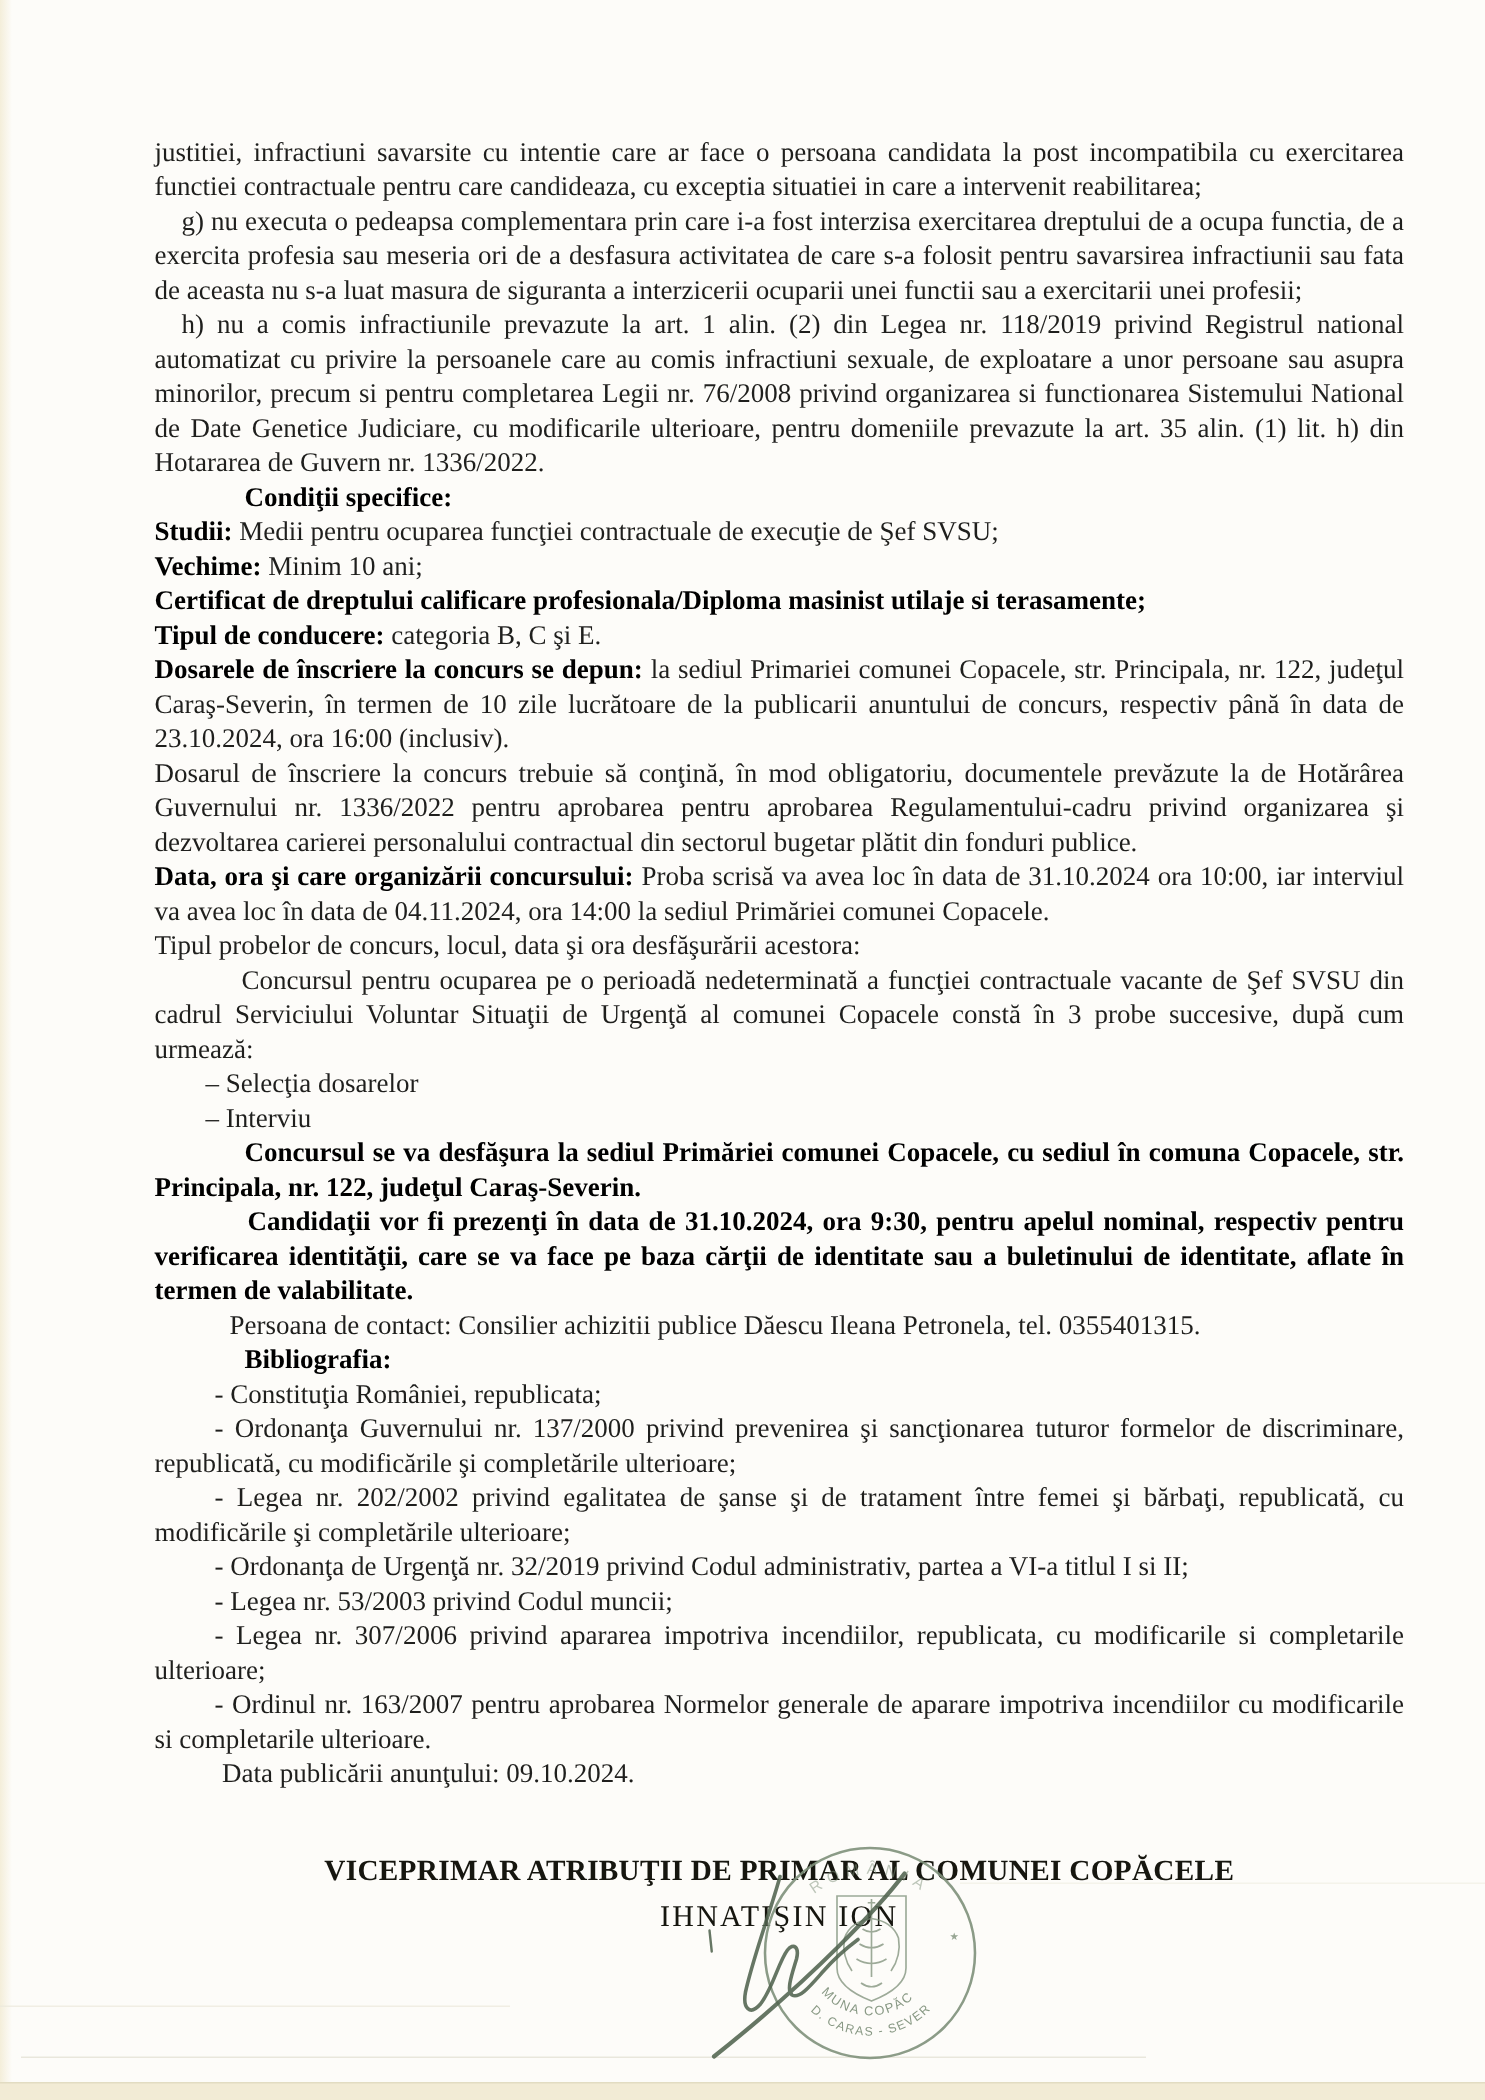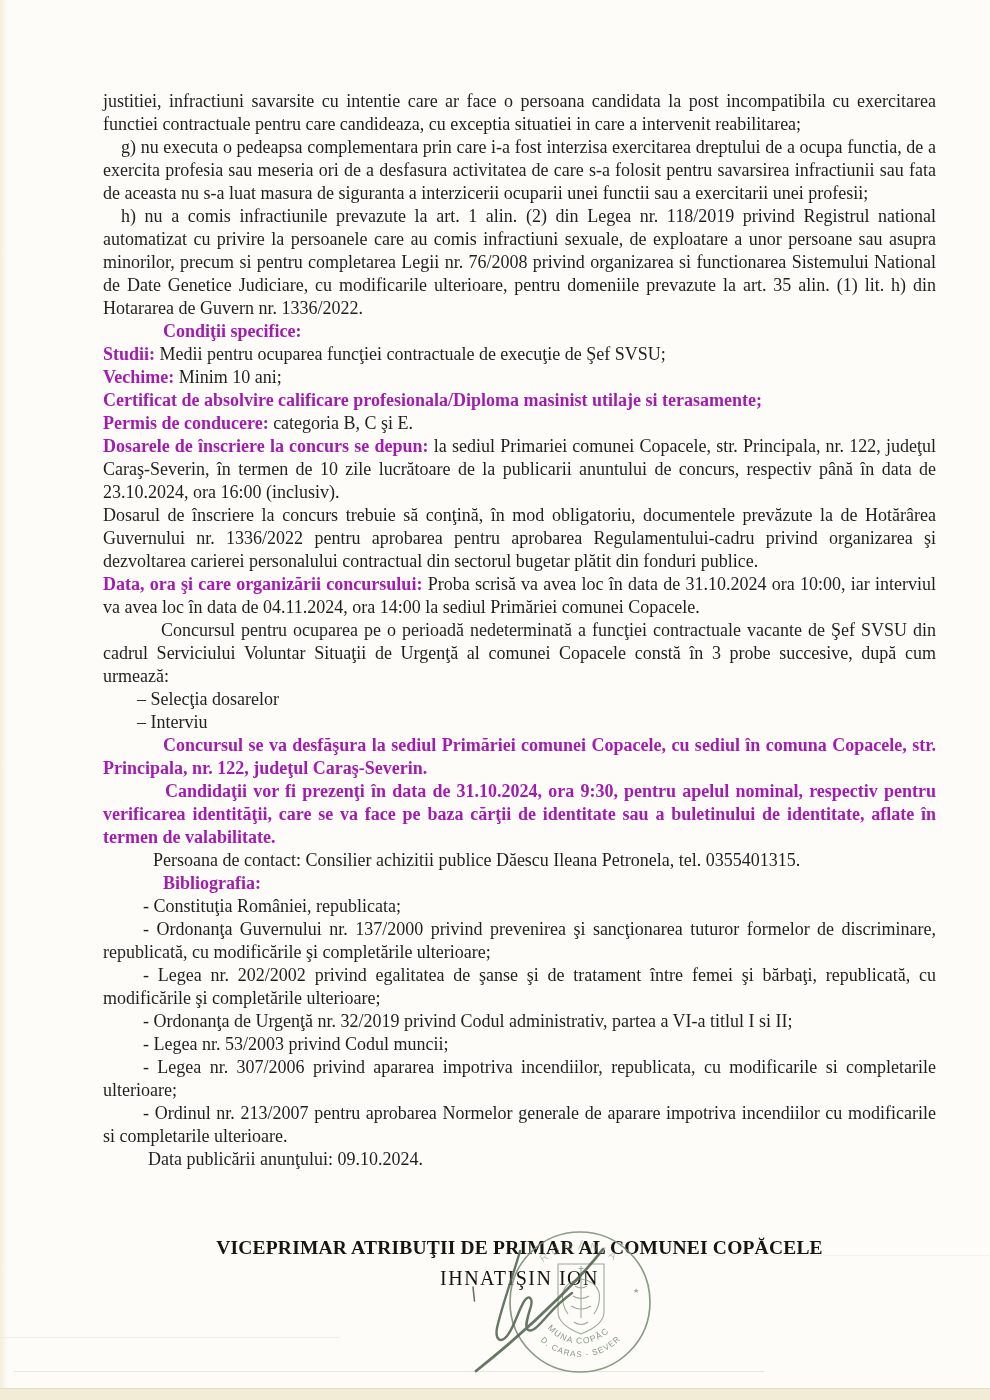--- a/index.html
+++ b/index.html
@@ -21,21 +21,21 @@
   .scan-line-2{position:absolute;left:0px;top:1337px;width:340px;height:1px;background:#ebe8dc;opacity:.7;}
   .scan-line-3{position:absolute;left:640px;top:1255px;width:350px;height:1px;background:#efecdf;opacity:.6;}
 
   .doc{
     position:absolute;left:103px;top:90px;width:833px;
     color:#1f1f1d;font-size:18px;line-height:23px;
     text-align:justify;
   }
   .para{margin:0;}
   .para.left{text-align:left;}
-  .b{font-weight:bold;color:#a21caf;}
+  .b{font-weight:bold;color:#000000;}
 
   .closing{
     position:absolute;left:103px;top:1237px;width:833px;
     text-align:center;color:#16160f;
   }
   .closing-title{font-weight:bold;font-size:19.5px;letter-spacing:.2px;}
   .closing-name{font-size:20px;letter-spacing:1.5px;margin-top:8px;}
 
   .stamp-svg{position:absolute;left:505px;top:1228px;width:150px;height:150px;}
   .signature-svg{position:absolute;left:440px;top:1235px;width:230px;height:145px;}
@@ -49,39 +49,40 @@
 <div class="scan-line-1"></div>
 <div class="bottom-band"></div>
 
 <div class="doc">
     <p class="para" style="text-indent: 0px;"><span>justitiei, infractiuni savarsite cu intentie care ar face o persoana candidata la post incompatibila cu exercitarea functiei contractuale pentru care candideaza, cu exceptia situatiei in care a intervenit reabilitarea;</span></p>
     <p class="para" style="text-indent: 18px;"><span>g) nu executa o pedeapsa complementara prin care i-a fost interzisa exercitarea dreptului de a ocupa functia, de a exercita profesia sau meseria ori de a desfasura activitatea de care s-a folosit pentru savarsirea infractiunii sau fata de aceasta nu s-a luat masura de siguranta a interzicerii ocuparii unei functii sau a exercitarii unei profesii;</span></p>
     <p class="para" style="text-indent: 18px;"><span>h) nu a comis infractiunile prevazute la art. 1 alin. (2) din Legea nr. 118/2019 privind Registrul national automatizat cu privire la persoanele care au comis infractiuni sexuale, de exploatare a unor persoane sau asupra minorilor, precum si pentru completarea Legii nr. 76/2008 privind organizarea si functionarea Sistemului National de Date Genetice Judiciare, cu modificarile ulterioare, pentru domeniile prevazute la art. 35 alin. (1) lit. h) din Hotararea de Guvern nr. 1336/2022.</span></p>
     <p class="para left" style="text-indent: 60px;"><span class="b">Condiţii specifice:</span></p>
     <p class="para left" style="text-indent: 0px;"><span class="b">Studii:</span><span> Medii pentru ocuparea funcţiei contractuale de execuţie de Şef SVSU;</span></p>
     <p class="para left" style="text-indent: 0px;"><span class="b">Vechime:</span><span> Minim 10 ani;</span></p>
-    <p class="para left" style="text-indent: 0px;"><span class="b">Certificat de absolvire calificare profesionala/Diploma masinist utilaje si terasamente;</span></p>
-    <p class="para left" style="text-indent: 0px;"><span class="b">Permis de conducere:</span><span> categoria B, C şi E.</span></p>
+    <p class="para left" style="text-indent: 0px;"><span class="b">Certificat de dreptului calificare profesionala/Diploma masinist utilaje si terasamente;</span></p>
+    <p class="para left" style="text-indent: 0px;"><span class="b">Tipul de conducere:</span><span> categoria B, C şi E.</span></p>
     <p class="para" style="text-indent: 0px;"><span class="b">Dosarele de înscriere la concurs se depun:</span><span> la sediul Primariei comunei Copacele, str. Principala, nr. 122, judeţul Caraş-Severin, în termen de 10 zile lucrătoare de la publicarii anuntului de concurs, respectiv până în data de 23.10.2024, ora 16:00 (inclusiv).</span></p>
     <p class="para" style="text-indent: 0px;"><span>Dosarul de înscriere la concurs trebuie să conţină, în mod obligatoriu, documentele prevăzute la de Hotărârea Guvernului nr. 1336/2022 pentru aprobarea pentru aprobarea Regulamentului-cadru privind organizarea şi dezvoltarea carierei personalului contractual din sectorul bugetar plătit din fonduri publice.</span></p>
     <p class="para" style="text-indent: 0px;"><span class="b">Data, ora şi care organizării concursului:</span><span> Proba scrisă va avea loc în data de 31.10.2024 ora 10:00, iar interviul va avea loc în data de 04.11.2024, ora 14:00 la sediul Primăriei comunei Copacele.</span></p>
+    <p class="para left" style="text-indent: 0px;"><span>Tipul probelor de concurs, locul, data şi ora desfăşurării acestora:</span></p>
     <p class="para" style="text-indent: 58px;"><span>Concursul pentru ocuparea pe o perioadă nedeterminată a funcţiei contractuale vacante de Şef SVSU din cadrul Serviciului Voluntar Situaţii de Urgenţă al comunei Copacele constă în 3 probe succesive, după cum urmează:</span></p>
     <p class="para left" style="text-indent: 34px;"><span>– Selecţia dosarelor</span></p>
     <p class="para left" style="text-indent: 34px;"><span>– Interviu</span></p>
     <p class="para" style="text-indent: 60px;"><span class="b">Concursul se va desfăşura la sediul Primăriei comunei Copacele, cu sediul în comuna Copacele, str. Principala, nr. 122, judeţul Caraş-Severin.</span></p>
     <p class="para" style="text-indent: 62px;"><span class="b">Candidaţii vor fi prezenţi în data de 31.10.2024, ora 9:30, pentru apelul nominal, respectiv pentru verificarea identităţii, care se va face pe baza cărţii de identitate sau a buletinului de identitate, aflate în termen de valabilitate.</span></p>
     <p class="para left" style="text-indent: 50px;"><span>Persoana de contact: Consilier achizitii publice Dăescu Ileana Petronela, tel. 0355401315.</span></p>
     <p class="para left" style="text-indent: 60px;"><span class="b">Bibliografia:</span></p>
     <p class="para left" style="text-indent: 40px;"><span>- Constituţia României, republicata;</span></p>
     <p class="para" style="text-indent: 40px;"><span>- Ordonanţa Guvernului nr. 137/2000 privind prevenirea şi sancţionarea tuturor formelor de discriminare, republicată, cu modificările şi completările ulterioare;</span></p>
     <p class="para" style="text-indent: 40px;"><span>- Legea nr. 202/2002 privind egalitatea de şanse şi de tratament între femei şi bărbaţi, republicată, cu modificările şi completările ulterioare;</span></p>
     <p class="para left" style="text-indent: 40px;"><span>- Ordonanţa de Urgenţă nr. 32/2019 privind Codul administrativ, partea a VI-a titlul I si II;</span></p>
     <p class="para left" style="text-indent: 40px;"><span>- Legea nr. 53/2003 privind Codul muncii;</span></p>
     <p class="para" style="text-indent: 40px;"><span>- Legea nr. 307/2006 privind apararea impotriva incendiilor, republicata, cu modificarile si completarile ulterioare;</span></p>
-    <p class="para" style="text-indent: 40px;"><span>- Ordinul nr. 213/2007 pentru aprobarea Normelor generale de aparare impotriva incendiilor cu modificarile si completarile ulterioare.</span></p>
+    <p class="para" style="text-indent: 40px;"><span>- Ordinul nr. 163/2007 pentru aprobarea Normelor generale de aparare impotriva incendiilor cu modificarile si completarile ulterioare.</span></p>
     <p class="para left" style="text-indent: 45px;"><span>Data publicării anunţului: 09.10.2024.</span></p>
   </div>
 
 <div class="closing">
   <div class="closing-title">VICEPRIMAR ATRIBUŢII DE PRIMAR AL COMUNEI COPĂCELE</div>
   <div class="closing-name">IHNATIŞIN ION</div>
 </div>
 
 <svg class="stamp-svg" viewBox="0 0 150 150" xmlns="http://www.w3.org/2000/svg">
   <defs>

